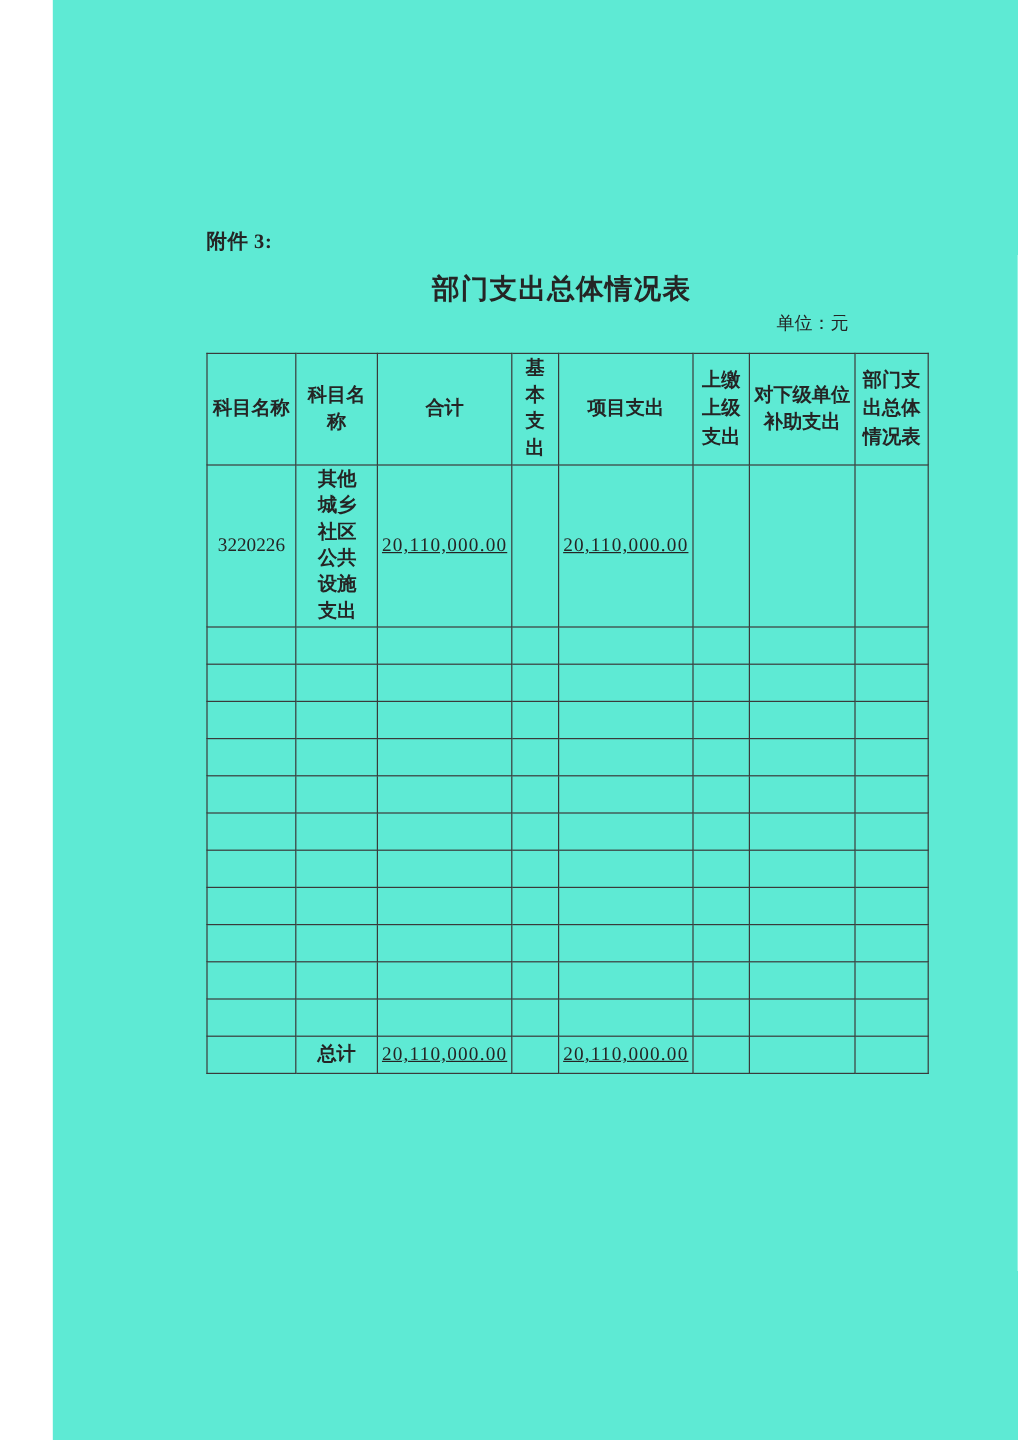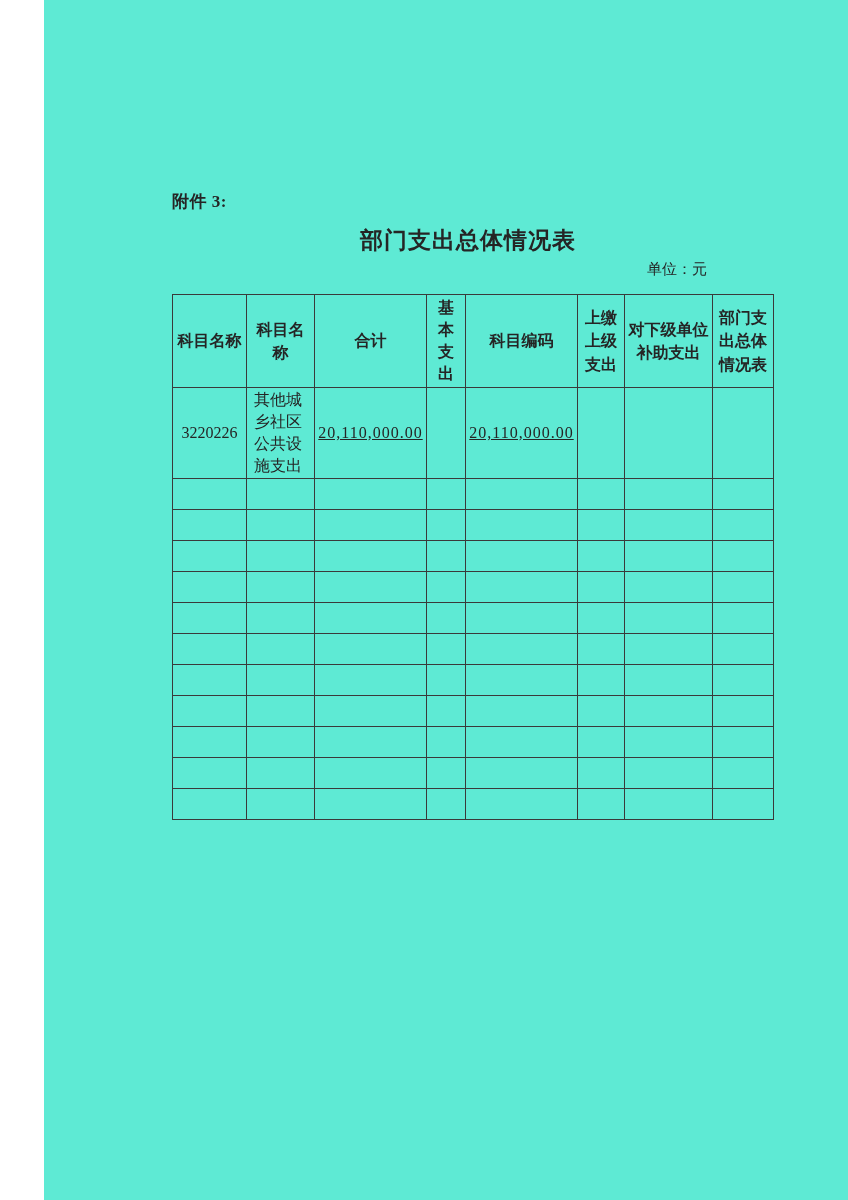--- a/index.html
+++ b/index.html
@@ -79,23 +79,24 @@
     display: inline-block;
     width: 1.1em;
     word-break: break-all;
     line-height: 1.38;
   }
   .budget tbody tr { height: 31px; }
   .budget tbody tr.first-row { height: 87px; }
   .budget tbody tr.total-row { height: 31px; }
   .budget td.name {
     text-align: left;
-    padding-left: 7px;
+    padding-left: 18px;
     padding-right: 7px;
     line-height: 1.38;
+    font-weight: bold;
   }
   .budget td.num {
     letter-spacing: 1px;
     white-space: nowrap;
     text-decoration: underline;
   }
   .budget td.total-label {
     font-weight: bold;
     text-align: center;
   }
@@ -120,21 +121,21 @@
         <col style="width: 47px;">
         <col style="width: 88px;">
         <col style="width: 61px;">
       </colgroup>
     <thead>
         <tr>
           <th>科目名称</th>
           <th>科目名称</th>
           <th>合计</th>
           <th class="vertical"><span class="vwrap">基本支出</span></th>
-          <th>科目编码</th>
+          <th>项目支出</th>
           <th>上缴上级支出</th>
           <th>对下级单位补助支出</th>
           <th>部门支出总体情况表</th>
         </tr>
       </thead>
     <tbody>
         <tr class="first-row">
           <td>3220226</td>
           <td class="name">其他城乡社区公共设施支出</td>
           <td class="num">20,110,000.00</td>
@@ -247,15 +248,25 @@
         <tr>
           <td></td>
           <td class="name"></td>
           <td></td>
           <td></td>
           <td></td>
           <td></td>
           <td></td>
           <td></td>
         </tr>
+        <tr class="total-row">
+          <td></td>
+          <td class="total-label">总计</td>
+          <td class="num">20,110,000.00</td>
+          <td></td>
+          <td class="num">20,110,000.00</td>
+          <td></td>
+          <td></td>
+          <td></td>
+        </tr>
       </tbody>
   </table>
 </div>
 
 </body></html>

